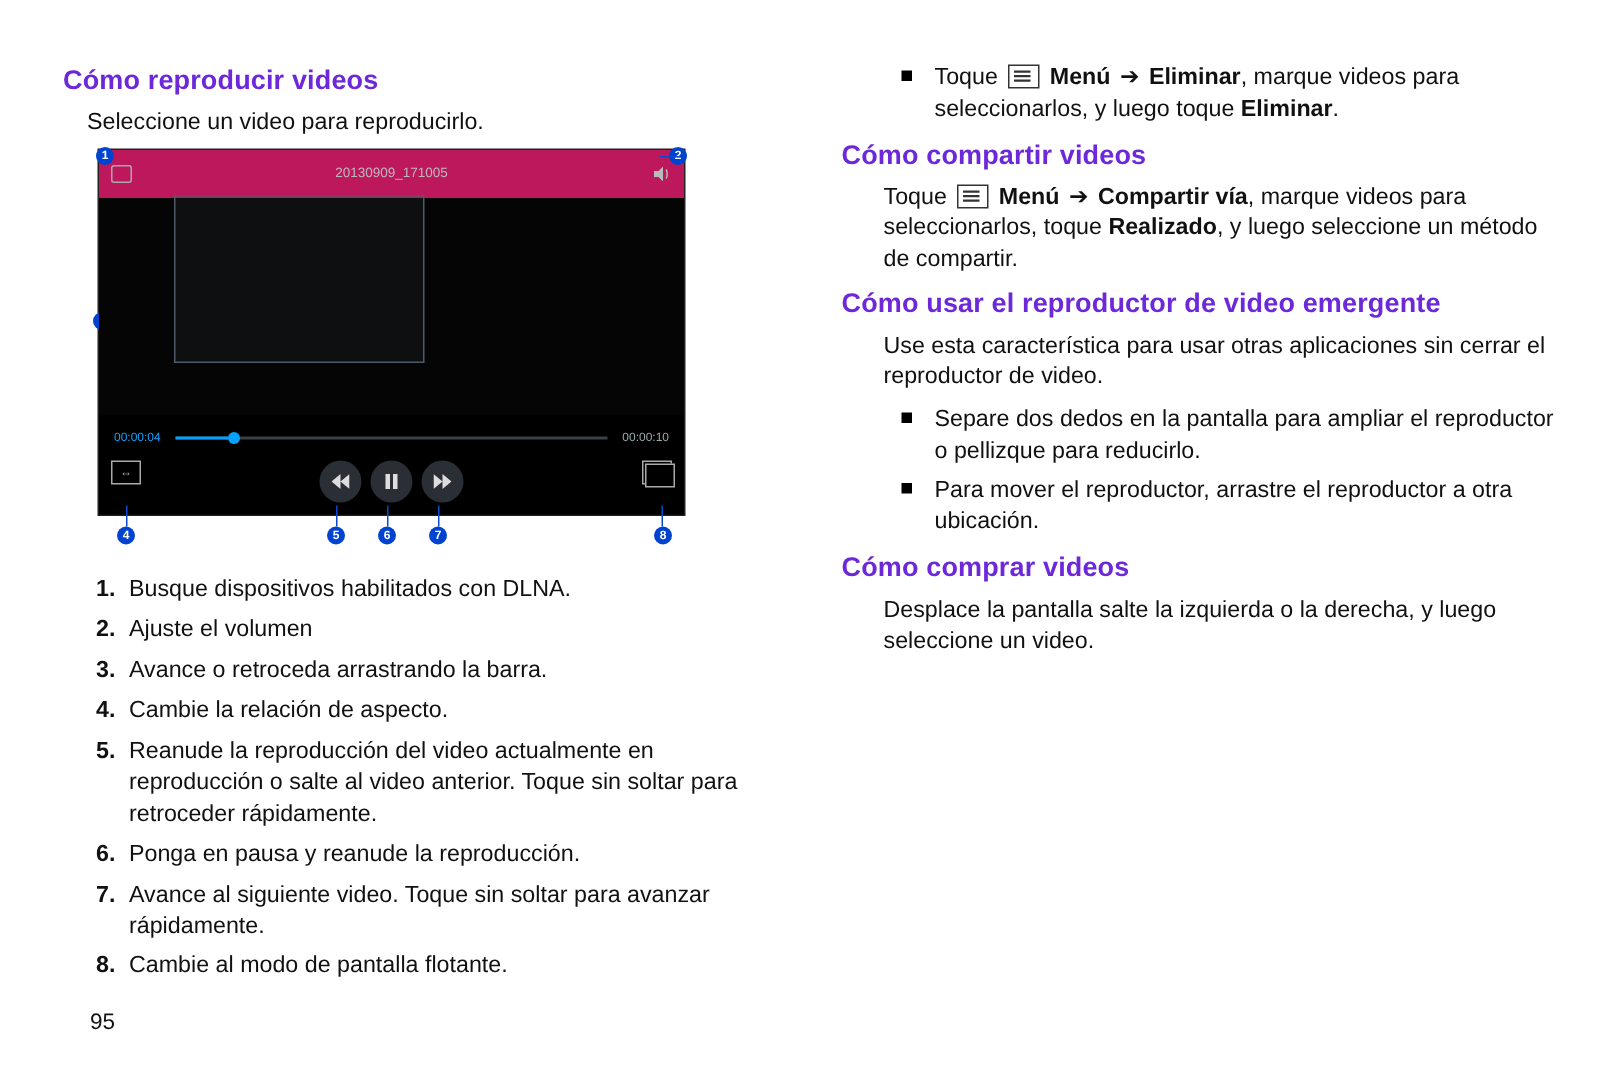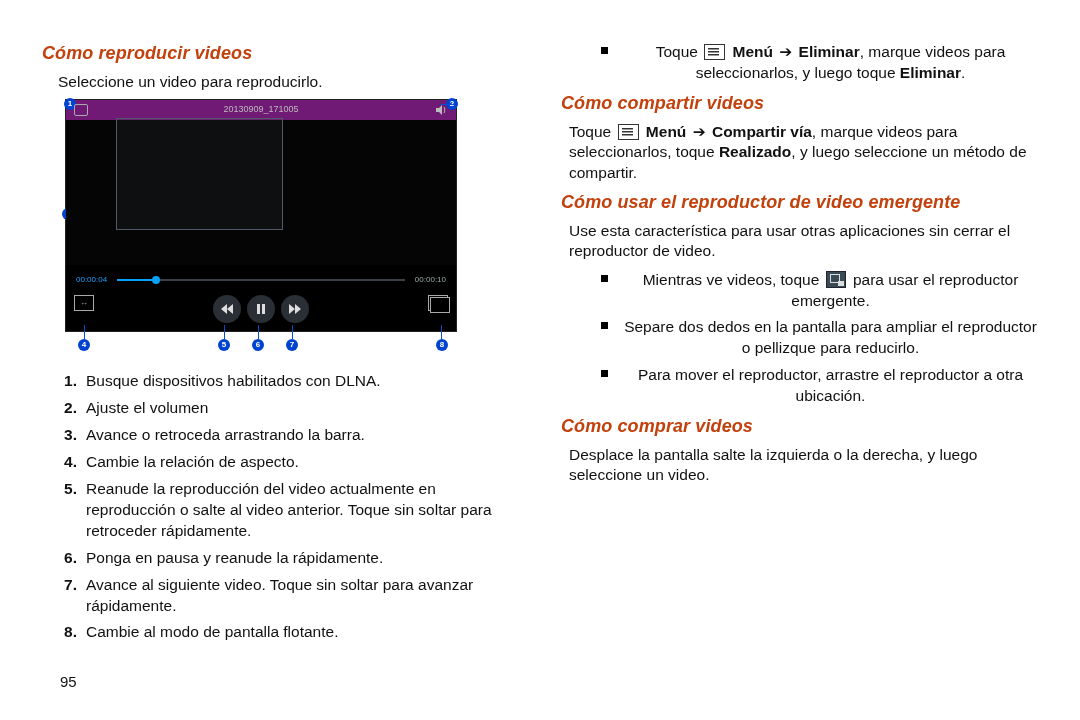--- a/index.html
+++ b/index.html
@@ -14,45 +14,44 @@
     color: #111;
     display: flex;
     gap: 42px;
   }
   .col {
     flex: 1;
     min-width: 0;
   }
   h2.section {
     margin: 6px 0 6px 0;
-    font-style: italic;
     font-weight: 700;
     font-size: 18px;
-    color: #c2410c;
+    color: #6d28d9;
     letter-spacing: 0.1px;
   }
   p.lead {
     margin: 4px 0 8px 16px;
   }
   p.body {
-    margin: 6px 0 8px 8px;
+    margin: 6px 0 8px 28px;
   }
   .player-wrap {
     margin: 4px 0 10px 24px;
     width: 390px;
     position: relative;
   }
   .player {
     width: 100%;
     background: #000;
     box-shadow: 0 0 0 1px #222;
   }
   .player-top {
-    height: 20px;
-    background: #701a75;
+    height: 32px;
+    background: #be185d;
     display: flex;
     align-items: center;
     padding: 0 8px;
     justify-content: space-between;
   }
   .player-top .left, .player-top .right { display:flex; align-items:center; gap:6px; }
   .wifi-ico {
     width: 12px; height: 10px;
     border: 1px solid #aaa; border-radius: 2px;
     position: relative;
@@ -143,21 +142,20 @@
   ol.steps li::before {
     content: counter(step) ".";
     font-weight: 700;
     position: absolute;
     left: 0;
   }
   ul.bullets {
     margin: 6px 0 8px 34px;
     padding: 0;
     list-style: none;
-    text-align: center;
   }
   ul.bullets li {
     position: relative;
     padding-left: 28px;
     margin: 6px 0;
     line-height:1.35;
   }
   ul.bullets li::before {
     content: "";
     position: absolute;
@@ -279,21 +277,21 @@
     <div class="callout" style="right:8px; bottom:-20px">8</div>
     <div class="callout-line" style="right:14px; bottom:-8px; height:14px"></div>
   </div>
 
   <ol class="steps" style="margin-top:40px">
     <li>Busque dispositivos habilitados con DLNA.</li>
     <li>Ajuste el volumen</li>
     <li>Avance o retroceda arrastrando la barra.</li>
     <li>Cambie la relación de aspecto.</li>
     <li>Reanude la reproducción del video actualmente en reproducción o salte al video anterior. Toque sin soltar para retroceder rápidamente.</li>
-    <li>Ponga en pausa y reanude la rápidamente.</li>
+    <li>Ponga en pausa y reanude la reproducción.</li>
     <li>Avance al siguiente video. Toque sin soltar para avanzar rápidamente.</li>
     <li>Cambie al modo de pantalla flotante.</li>
   </ol>
 </div>
 
 <div class="col">
   <ul class="bullets">
     <li>
       <span>Toque </span><span class="menu-ico"></span>
       <b>Menú</b><span class="arrow"> ➔ </span><b>Eliminar</b><span>, marque videos para seleccionarlos, y luego toque </span><b>Eliminar</b><span>.</span>
@@ -302,23 +300,20 @@
 
   <h2 class="section">Cómo compartir videos</h2>
   <p class="body">
     <span>Toque </span><span class="menu-ico"></span>
     <b>Menú</b><span class="arrow"> ➔ </span><b>Compartir vía</b><span>, marque videos para seleccionarlos, toque </span><b>Realizado</b><span>, y luego seleccione un método de compartir.</span>
   </p>
 
   <h2 class="section">Cómo usar el reproductor de video emergente</h2>
   <p class="body">Use esta característica para usar otras aplicaciones sin cerrar el reproductor de video.</p>
   <ul class="bullets">
-    <li>
-      <span>Mientras ve videos, toque </span><span class="popout-ico"></span><span> para usar el reproductor emergente.</span>
-    </li>
     <li>Separe dos dedos en la pantalla para ampliar el reproductor o pellizque para reducirlo.</li>
     <li>Para mover el reproductor, arrastre el reproductor a otra ubicación.</li>
   </ul>
 
   <h2 class="section">Cómo comprar videos</h2>
   <p class="body">Desplace la pantalla salte la izquierda o la derecha, y luego seleccione un video.</p>
 </div>
 
 <div class="pagenum">95</div>
 

